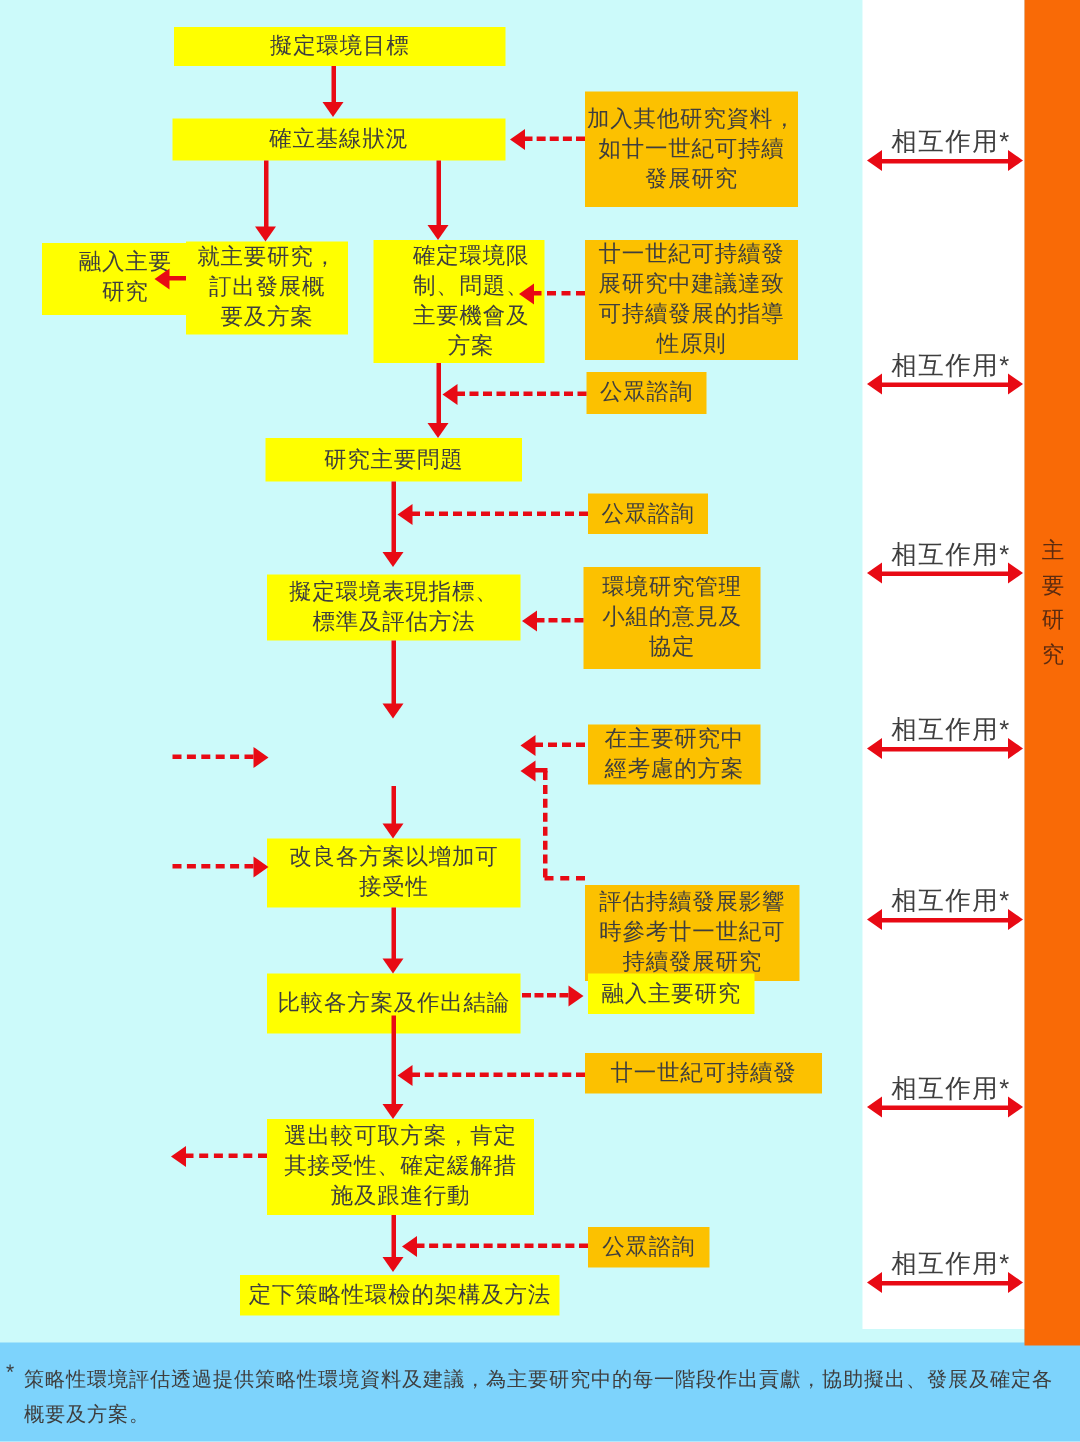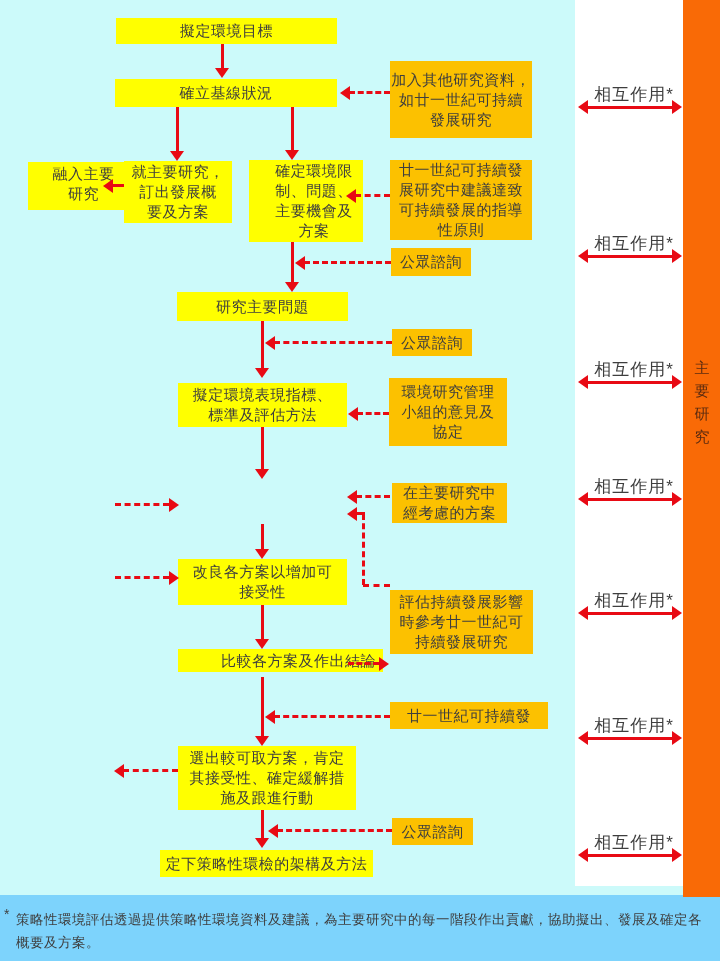--- a/index.html
+++ b/index.html
@@ -67,21 +67,22 @@
   <div class="node o" style="left:389px;top:378px;width:118px;height:68px;">環境研究管理
 小組的意見及
 協定</div>
   <div class="node o" style="left:392px;top:483px;width:115px;height:40px;">在主要研究中
 經考慮的方案</div>
   <div class="node y" style="left:178px;top:559px;width:169px;height:46px;">改良各方案以增加可
 接受性</div>
   <div class="node o" style="left:390px;top:550px;width:143px;height:64px;margin-top:40px;">評估持續發展影響
 時參考廿一世紀可
 持續發展研究</div>
-  <div class="node y" style="left:178px;top:649px;width:169px;height:23px;padding-left:36px;">比較各方案及作出結論</div>
+  <div class="node y" style="left:178px;top:649px;width:169px;height:40px;">比較各方案及作出結論</div>
+  <div class="node y" style="left:392px;top:649px;width:111px;height:27px;">融入主要研究</div>
   <div class="node o" style="left:390px;top:702px;width:158px;height:27px;">廿一世紀可持續發</div>
   <div class="node y" style="left:178px;top:746px;width:178px;height:64px;">選出較可取方案，肯定
 其接受性、確定緩解措
 施及跟進行動</div>
   <div class="node o" style="left:392px;top:818px;width:81px;height:27px;">公眾諮詢</div>
   <div class="node y" style="left:160px;top:850px;width:213px;height:27px;">定下策略性環檢的架構及方法</div>
 
   <div class="sv" style="left:221px;top:44px;height:25px;"></div>
   <div class="ah-down" style="left:215px;top:68px;"></div>
   <div class="sv" style="left:176px;top:107px;height:45px;"></div>

